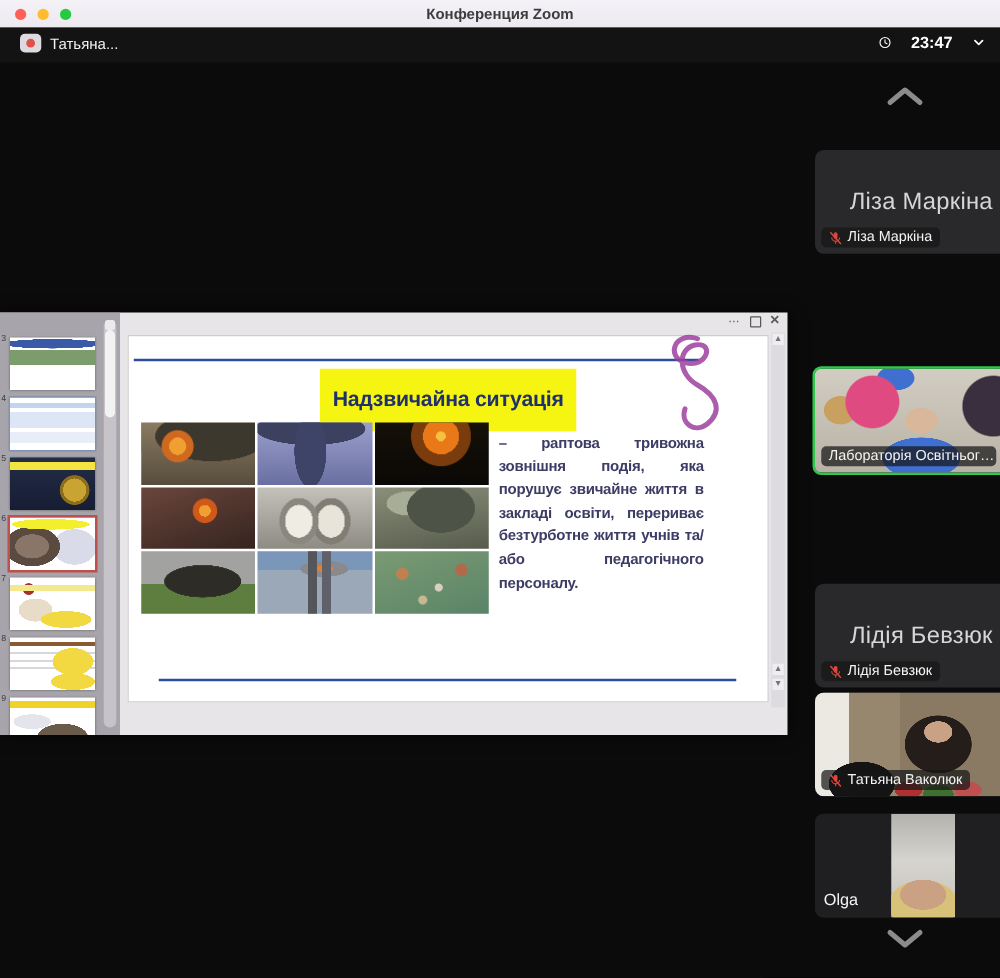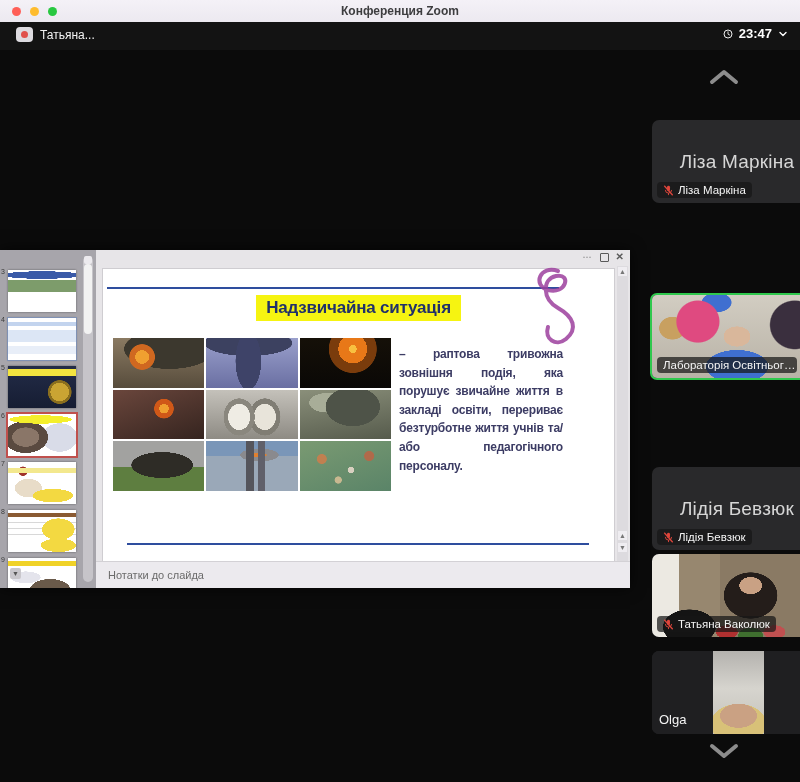--- a/index.html
+++ b/index.html
@@ -13,21 +13,21 @@
   .t-yellow{left:30px;background:#febc2e;}
   .t-green{left:48px;background:#28c840;}
   .titlebar-title{position:absolute;top:4px;left:0;width:100%;text-align:center;font-size:12px;font-weight:bold;color:#3d3d3f;}
 
   
   .meet-toolbar{position:absolute;left:0;top:22px;width:800px;height:28px;background:#131313;}
   .rec-wrap{position:absolute;left:16px;top:5px;display:flex;align-items:center;gap:7px;}
   .rec-pill{width:17px;height:15px;background:#dddbe0;border-radius:4px;display:flex;align-items:center;justify-content:center;}
   .rec-dot{width:7px;height:7px;border-radius:50%;background:#e0514b;}
   .rec-label{color:#f2f2f2;font-size:12px;}
-  .clock-wrap{position:absolute;right:12px;top:4px;display:flex;align-items:center;gap:6px;color:#fff;}
+  .clock-wrap{position:absolute;right:12px;top:4px;display:flex;align-items:center;gap:16px;color:#fff;}
   .clock-time{font-size:13px;font-weight:bold;color:#fff;}
   .chev-inline{width:10px;height:10px;}
 
   
   .pres-window{position:absolute;left:0;top:250px;width:630px;height:338px;background:#e7e5e8;box-shadow:0 0 14px rgba(0,0,0,.7);overflow:hidden;}
   .pres-controls{position:absolute;top:2px;right:6px;display:flex;align-items:center;gap:7px;color:#5a5a5a;font-size:9px;line-height:10px;}
   .ctl-more{letter-spacing:1px;}
   .ctl-restore{width:7px;height:7px;border:1px solid #5a5a5a;border-radius:1px;}
   .ctl-close{font-size:10px;font-weight:bold;}
 
@@ -72,21 +72,21 @@
 
   
   .slide-canvas{position:absolute;left:102px;top:18px;width:511px;height:292px;background:#fff;border:1px solid #cfcdd1;}
   .slide-scrollbar{position:absolute;right:2px;top:16px;width:11px;height:300px;background:#dddbdf;}
   .slide-scrollbar .up{position:absolute;top:1px;left:1px;width:9px;height:9px;background:#efedf1;color:#777;font-size:7px;line-height:9px;text-align:center;}
   .slide-scrollbar .dn1{position:absolute;bottom:26px;left:1px;width:9px;height:9px;background:#efedf1;color:#777;font-size:7px;line-height:9px;text-align:center;}
   .slide-scrollbar .dn2{position:absolute;bottom:14px;left:1px;width:9px;height:9px;background:#efedf1;color:#777;font-size:7px;line-height:9px;text-align:center;}
   .rule-top{position:absolute;left:4px;top:18px;width:452px;height:2px;background:#2e4d9e;}
   .rule-bottom{position:absolute;left:24px;top:274px;width:462px;height:2px;background:#2e4d9e;}
   .slide-title{position:absolute;left:0;top:26px;width:100%;text-align:center;}
-  .slide-title span{display:inline-block;background:#f6f411;color:#20306b;font-size:17px;font-weight:bold;letter-spacing:-0.2px;padding:3px 10px;}
+  .slide-title span{display:inline-block;background:#f6f411;color:#20306b;font-size:17px;font-weight:bold;letter-spacing:-0.2px;padding:15px 10px;}
   .swirl{position:absolute;right:26px;top:-6px;width:64px;height:86px;}
   .slide-body{position:absolute;left:296px;top:76px;width:164px;font-size:12px;font-weight:bold;color:#3c3c64;line-height:1.55;text-align:justify;letter-spacing:-0.2px;}
 
   
   .collage{position:absolute;left:10px;top:69px;width:278px;height:153px;display:grid;grid-template-columns:1fr 1fr 1fr;grid-template-rows:1fr 1fr 1fr;gap:2px;}
   .collage div{width:100%;height:100%;}
   .c1{background:radial-gradient(circle at 32% 38%,#f0a030 0 10%,#d06820 10% 18%,transparent 19%),radial-gradient(ellipse 50% 40% at 62% 22%,#3c382e 0 99%,transparent 100%),linear-gradient(#8a7a62,#574c3c);}
   .c2{background:radial-gradient(ellipse 14% 58% at 46% 46%,#3e4368 0 99%,transparent 100%),radial-gradient(ellipse 48% 26% at 46% 10%,#3c4160 0 99%,transparent 100%),linear-gradient(180deg,#9aa0cc,#6a6fa2);}
   .c3{background:radial-gradient(circle at 58% 22%,#f8c040 0 6%,#e87818 6% 22%,#7a3c0c 22% 36%,transparent 37%),linear-gradient(#151008,#0a0806);}
   .c4{background:radial-gradient(circle at 56% 38%,#f0a030 0 8%,#d05818 8% 16%,transparent 17%),linear-gradient(160deg,#6a463c,#35241f);}
@@ -231,24 +231,20 @@
       <div class="slide-body">– раптова тривожна зовнішня подія, яка порушує звичайне життя в закладі освіти, перериває безтурботне життя учнів та/або педагогічного персоналу.</div>
       <div class="rule-bottom"></div>
     </div>
 
     <div class="slide-scrollbar">
       <span class="up">▲</span>
       <span class="dn1">▲</span>
       <span class="dn2">▼</span>
     </div>
 
-    <div class="notes-bar">
-      <span class="notes-expand">▼</span>
-      <span class="notes-label">Нотатки до слайда</span>
-    </div>
   </div>
 
   <div class="sidebar">
 
     <svg class="chev-btn chev-up" viewBox="0 0 36 22">
       <path d="M6 16 L18 6 L30 16" fill="none" stroke="#8c8c8c" stroke-width="4" stroke-linecap="round" stroke-linejoin="round"></path>
     </svg>
 
     <div class="tile" style="top:70px">
       <div class="tile-center-name">Ліза Маркіна</div>

